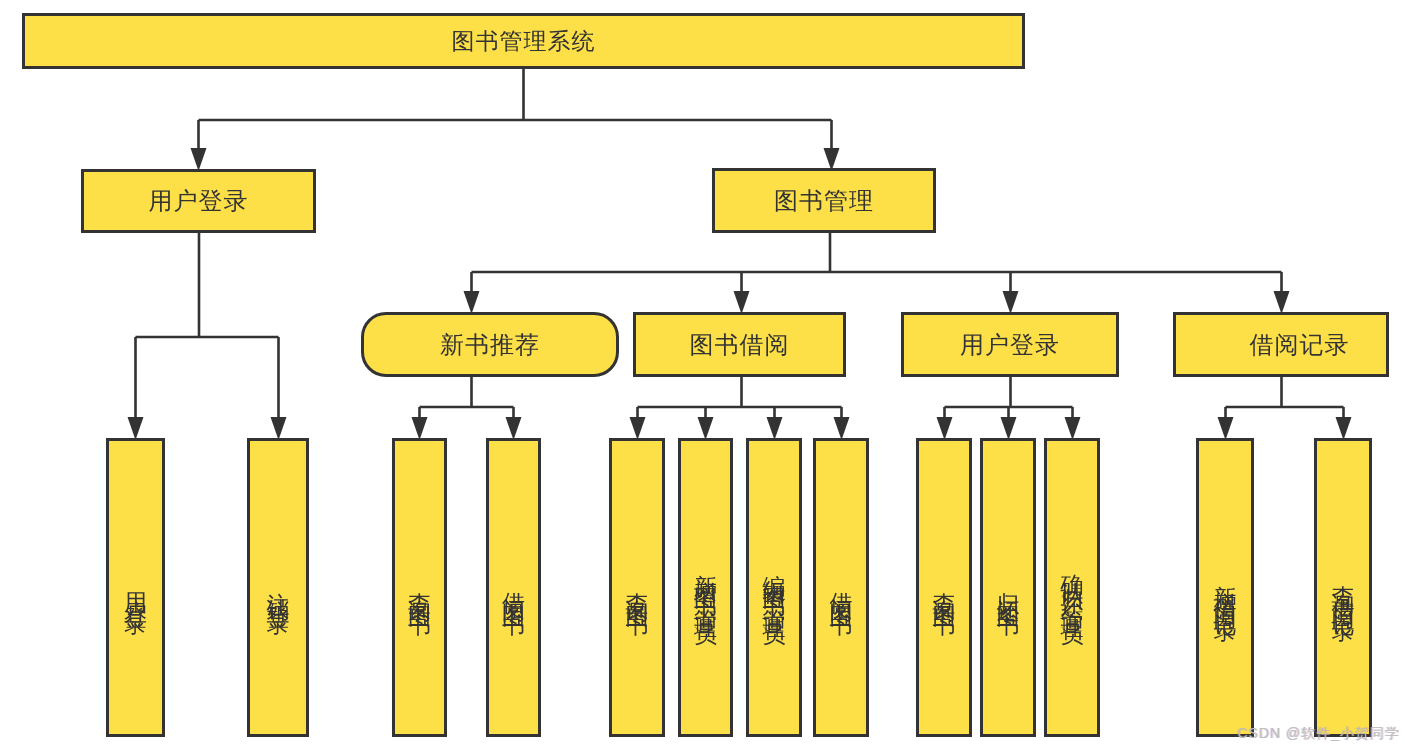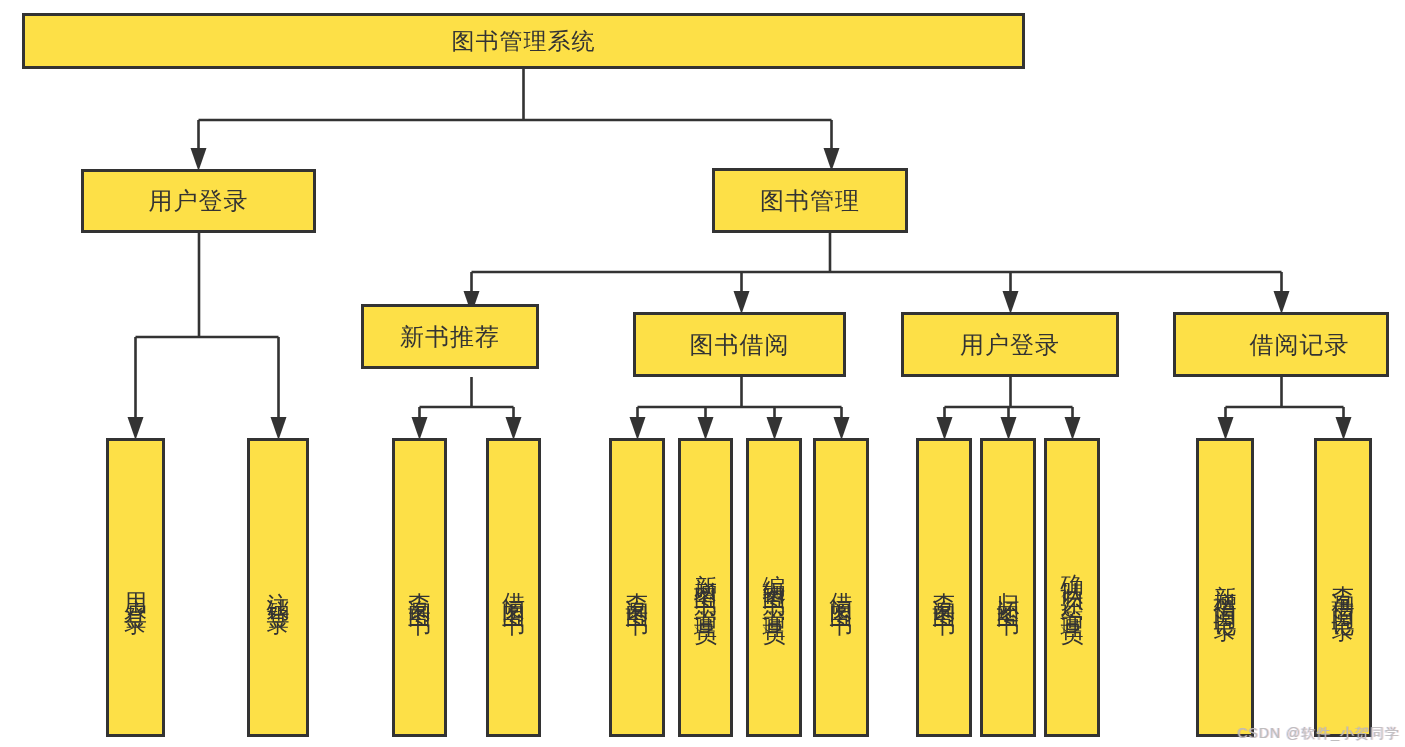--- a/index.html
+++ b/index.html
@@ -103,25 +103,25 @@
     </g>
   </svg>
 
   <div class="node node-h node-root" style="left:22px;top:13px;width:1003px;height:56px;">
     <span>图书管理系统</span>
   </div>
 
   <div class="node node-h" style="left:81px;top:169px;width:235px;height:64px;">
     <span>用户登录</span>
   </div>
-  <div class="node node-h" style="left:712px;top:168px;width:196px;height:65px;">
+  <div class="node node-h" style="left:712px;top:168px;width:224px;height:65px;">
     <span>图书管理</span>
   </div>
 
-  <div class="node node-h" style="left:361px;top:304px;width:178px;height:65px;">
+  <div class="node node-h" style="left:361px;top:312px;width:258px;height:65px;border-radius:25px;">
     <span>新书推荐</span>
   </div>
   <div class="node node-h" style="left:633px;top:312px;width:213px;height:65px;">
     <span>图书借阅</span>
   </div>
   <div class="node node-h" style="left:901px;top:312px;width:218px;height:65px;">
     <span>用户登录</span>
   </div>
   <div class="node node-h" style="left:1173px;top:312px;width:216px;height:65px;padding-left:37px;">
     <span>借阅记录</span>

